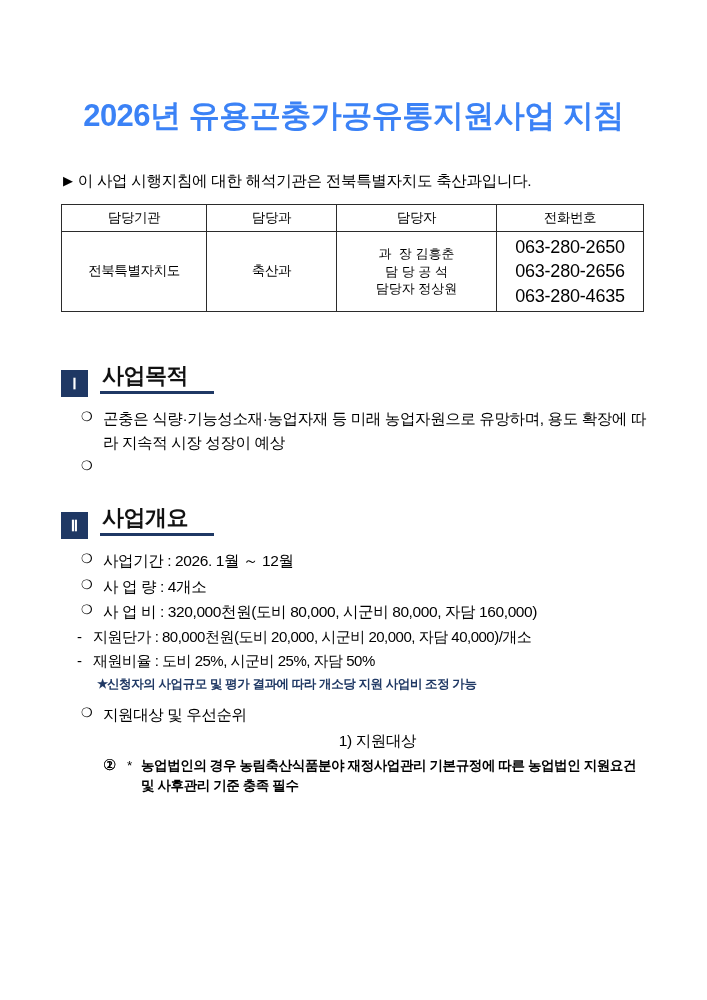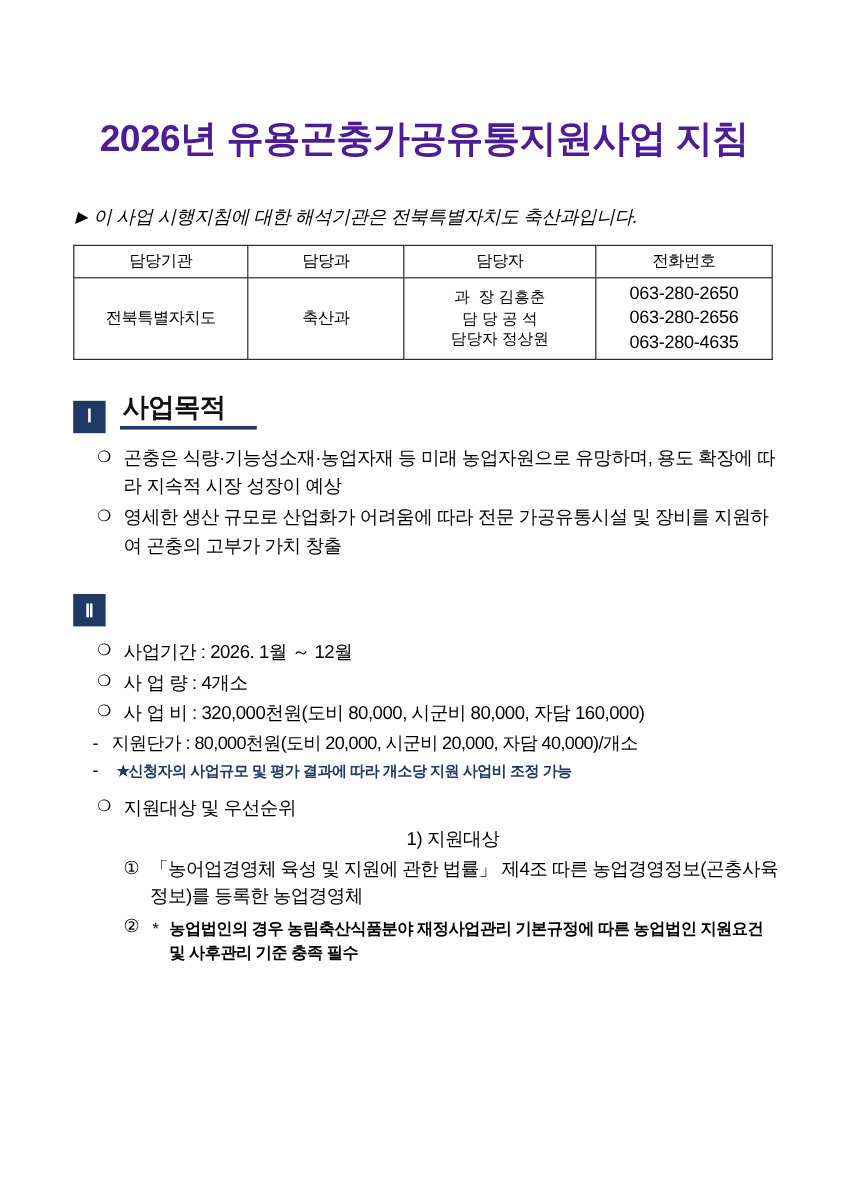--- a/index.html
+++ b/index.html
@@ -20,30 +20,29 @@
     height: 1000px;
     box-sizing: border-box;
     padding: 95px 55px 20px 55px;
     position: relative;
   }
   .doc-title {
     text-align: center;
     font-size: 31px;
     font-weight: bold;
     letter-spacing: -0.5px;
-    color: #4c1d95;
+    color: #3b82f6;
     margin: 0 0 34px 0;
     white-space: nowrap;
   }
   .intro-line {
     font-size: 15.5px;
     margin: 0 0 12px 8px;
     letter-spacing: -0.3px;
     white-space: nowrap;
-    font-style: italic;
   }
   .tri {
     font-size: 13px;
     margin-right: 5px;
     vertical-align: 1px;
   }
   table.contact {
     border-collapse: collapse;
     width: 582px;
     margin: 0 auto 0 6px;
@@ -66,21 +65,21 @@
     margin-top: 28px;
   }
   .person-row {
     display: block;
     font-size: 13px;
     letter-spacing: 0;
     white-space: pre;
   }
   .phone-row {
     display: block;
-    font-size: 15px;
+    font-size: 18px;
     letter-spacing: -0.2px;
   }
   .note-line {
     font-size: 13.5px;
     margin: 12px 0 0 8px;
     letter-spacing: -0.4px;
     white-space: nowrap;
   }
   .section {
     margin-top: 28px;
@@ -99,20 +98,21 @@
     font-size: 15px;
     font-weight: bold;
     display: flex;
     align-items: center;
     justify-content: center;
     flex: 0 0 auto;
   }
   .sec-title-wrap {
     position: relative;
     padding-bottom: 3px;
+    margin-top: 24px;
   }
   .sec-title {
     font-size: 22px;
     font-weight: bold;
     letter-spacing: -0.5px;
     line-height: 1.1;
     color: #111;
     padding: 0 26px 0 2px;
   }
   .sec-underline {
@@ -258,28 +258,31 @@
         <div class="sec-underline"></div>
       </div>
     </div>
     <ul class="items">
       <li>
         <span class="bullet">❍</span>
         <span>곤충은 식량·기능성소재·농업자재 등 미래 농업자원으로 유망하며, 용도 확장에 따라 지속적 시장 성장이 예상</span>
       </li>
       <li>
         <span class="bullet">❍</span>
-        <span>영세한 생산 규모로 산업화가 어려움에 따라 전문 가공유통시설 및 장비를 지원하여 곤충의 고부가 가치 창출</span>
       </li>
     </ul>
   </div>
 
   <div class="section">
     <div class="sec-head">
       <div class="sec-num">Ⅱ</div>
+      <div class="sec-title-wrap">
+        <div class="sec-title">사업개요</div>
+        <div class="sec-underline"></div>
+      </div>
     </div>
 
     <ul class="items">
       <li>
         <span class="bullet">❍</span>
         <span>사업기간 : 2026. 1월 ～ 12월</span>
       </li>
       <li>
         <span class="bullet">❍</span>
         <span>사 업 량 : 4개소</span>
@@ -289,39 +292,39 @@
         <span>사 업 비 : 320,000천원(도비 80,000, 시군비 80,000, 자담 160,000)</span>
       </li>
     </ul>
 
     <div class="sub-dash">
       <span class="dash">-</span>
       <span>지원단가 : 80,000천원(도비 20,000, 시군비 20,000, 자담 40,000)/개소</span>
     </div>
     <div class="sub-dash">
       <span class="dash">-</span>
+      <span>재원비율 : 도비 25%, 시군비 25%, 자담 50%</span>
     </div>
 
     <div class="star-note">
       <span class="star">★</span>
       <span>신청자의 사업규모 및 평가 결과에 따라 개소당 지원 사업비 조정 가능</span>
     </div>
 
     <ul class="items">
       <li>
         <span class="bullet">❍</span>
         <span>지원대상 및 우선순위</span>
       </li>
     </ul>
 
     <div class="numbered">1) 지원대상</div>
 
     <div class="circ-item">
       <span class="circ">①</span>
-      <span>「농어업경영체 육성 및 지원에 관한 법률」 제4조 따른 농업경영정보(곤충사육정보)를 등록한 농업경영체</span>
     </div>
 
     <div class="circ-item">
       <span class="circ">②</span>
     </div>
 
     <div class="foot-note">
       <span class="st">*</span>
       <span>농업법인의 경우 농림축산식품분야 재정사업관리 기본규정에 따른 농업법인 지원요건 및 사후관리 기준 충족 필수</span>
     </div>

